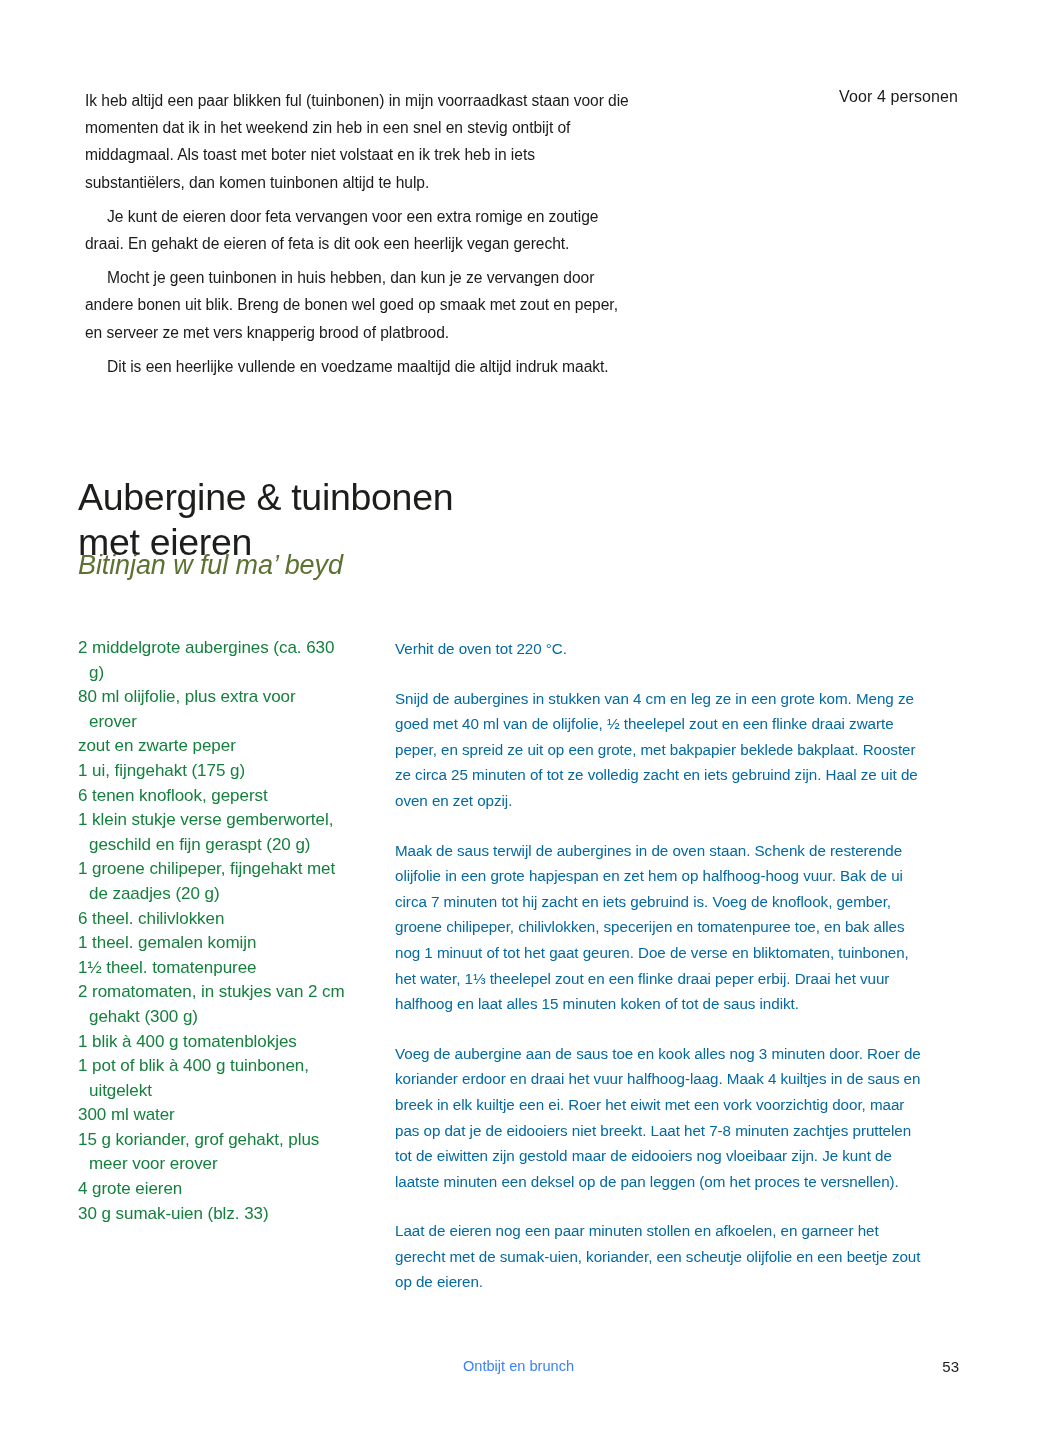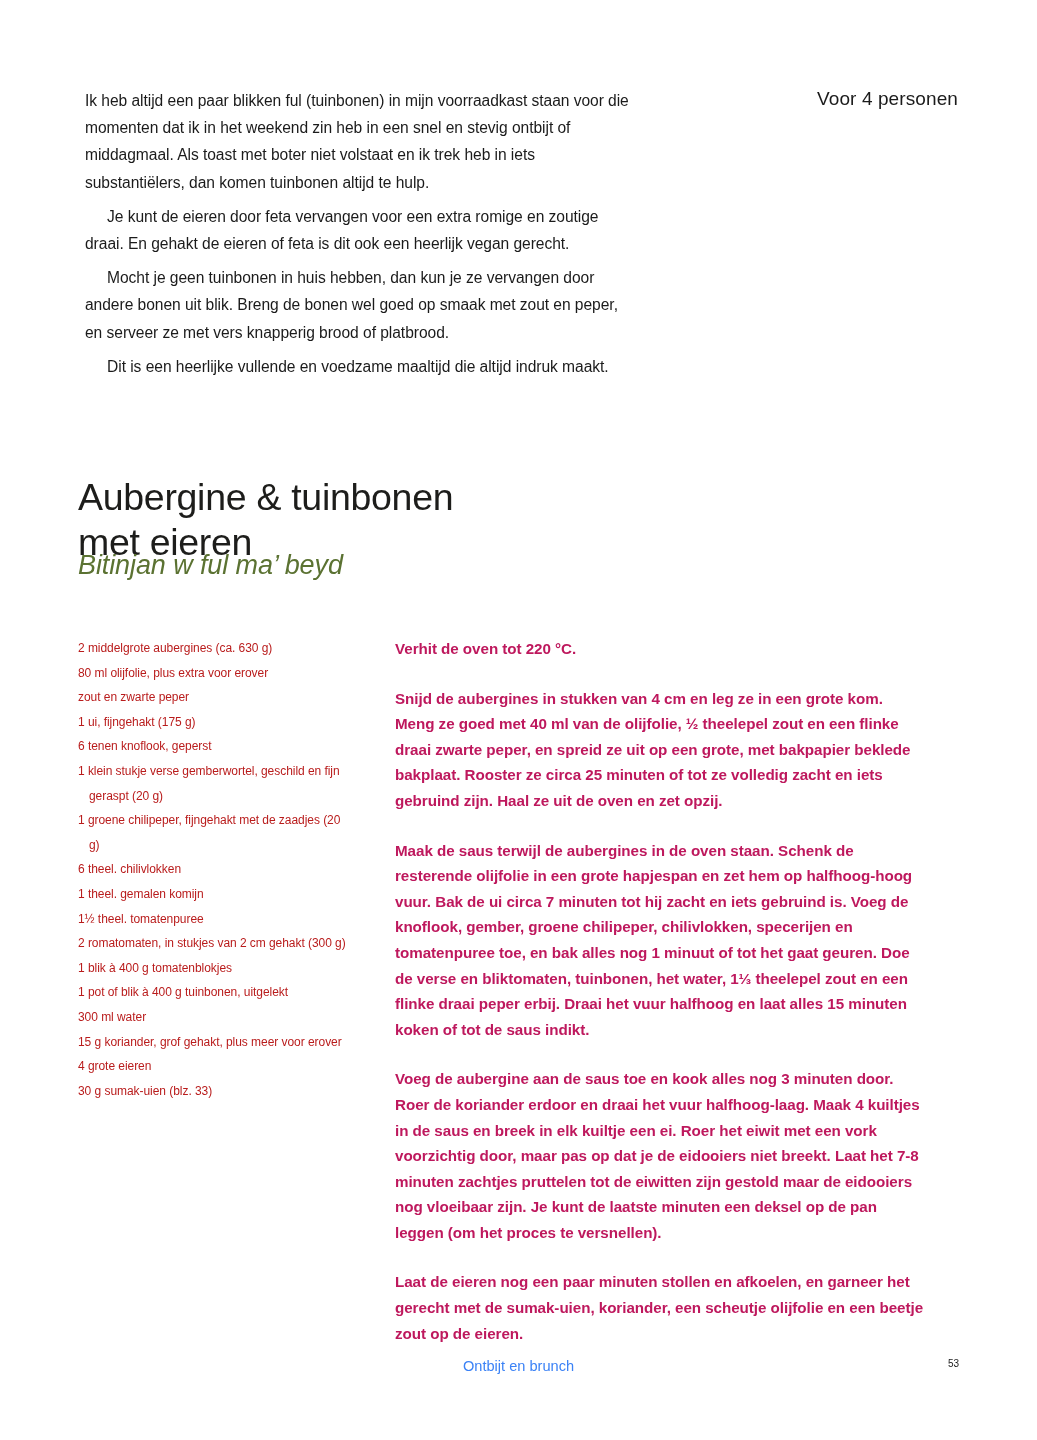--- a/index.html
+++ b/index.html
@@ -29,21 +29,21 @@
     left: 78px;
     top: 80px;
     width: 880px;
   }
   .serves {
     position: absolute;
     right: 0;
     top: 6px;
     width: 300px;
     text-align: right;
-    font-size: 19px;
+    font-size: 16px;
     line-height: 1.4;
     color: #1b1b1b;
     letter-spacing: 0.1px;
   }
   .intro-col {
     width: 566px;
   }
   .intro-col p {
     margin: 7px;
     font-size: 15.6px;
@@ -89,40 +89,39 @@
     top: 636px;
     width: 880px;
   }
   .ingredients {
     position: absolute;
     left: 0;
     top: 0;
     width: 268px;
   }
   .ingredient {
-    font-size: 12px;
+    font-size: 17px;
     line-height: 24.6px;
     letter-spacing: -0.05px;
     padding-left: 11px;
     text-indent: -11px;
-    color: #b91c1c;
+    color: #15803d;
   }
   .method {
     position: absolute;
     left: 317px;
     top: 0;
     width: 538px;
   }
   .method p {
     margin: 0 8px 24px 0;
     font-size: 15.2px;
     line-height: 25.6px;
     letter-spacing: -0.05px;
-    color: #be185d;
-    font-weight: bold;
+    color: #0369a1;
   }
   .method p:last-child { margin-bottom: 0; }
 
   
   .footer {
     position: absolute;
     left: 78px;
     right: 78px;
     top: 1358px;
     height: 22px;
@@ -133,21 +132,21 @@
     right: 0;
     text-align: center;
     font-size: 14.6px;
     letter-spacing: 0px;
     color: #3b82f6;
   }
   .footer-page {
     position: absolute;
     right: 0;
     top: 0;
-    font-size: 10px;
+    font-size: 15px;
     color: #1b1b1b;
   }
 </style>
 </head>
 <body>
 
 <div class="page">
 
   <div class="intro-wrap">
     <div class="serves">Voor 4 personen</div>

